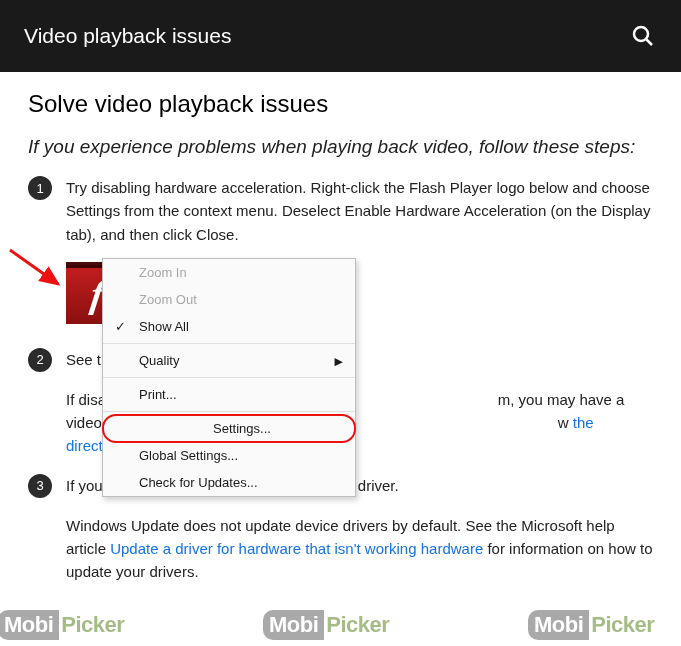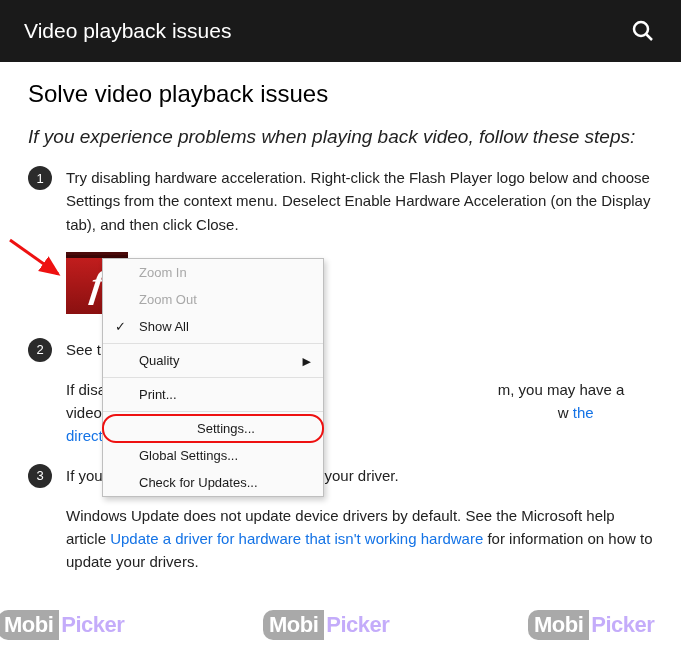--- a/index.html
+++ b/index.html
@@ -1,54 +1,54 @@
 <!DOCTYPE html>
 <html><head>
 <meta charset="utf-8">
 <style>
 * { margin: 0; padding: 0; box-sizing: border-box; }
 body { font-family: -apple-system, BlinkMacSystemFont, "Segoe UI", Arial, sans-serif; width: 681px; height: 646px; overflow: hidden; background: #fff; position: relative; }
 
-.header { background: #1a1a1a; color: #fff; height: 62px; display: flex; align-items: center; justify-content: space-between; padding: 0 24px; }
+.header { background: #1a1a1a; color: #fff; height: 72px; display: flex; align-items: center; justify-content: space-between; padding: 0 24px; }
 .header-title { font-size: 21px; font-weight: 400; }
 .search-btn { width: 28px; height: 28px; display: flex; align-items: center; justify-content: center; cursor: pointer; }
 .search-btn svg { width: 24px; height: 24px; stroke: #fff; fill: none; stroke-width: 2.5; }
 
 .content { padding: 18px 28px; }
 .section-title { font-size: 24px; font-weight: 400; margin-bottom: 18px; color: #000; }
 .intro { font-size: 19px; margin-bottom: 18px; color: #222; font-style: italic; }
 
 .step { display: flex; gap: 14px; margin-bottom: 16px; }
 .step-num { background: #2b2b2b; color: #fff; width: 24px; height: 24px; border-radius: 50%; display: flex; align-items: center; justify-content: center; font-size: 13px; flex-shrink: 0; }
 .step-text { font-size: 15px; line-height: 1.55; color: #222; flex: 1; }
 
 .flash-area { position: relative; margin-left: 38px; margin-top: 10px; margin-bottom: 24px; }
 .arrow { position: absolute; left: -58px; top: -18px; }
 .arrow svg { width: 60px; height: 50px; }
 
 .flash-logo { width: 62px; height: 62px; background: linear-gradient(to bottom, #c41e1e, #8a1010); border-top: 3px solid #4a0a0a; display: flex; align-items: center; justify-content: center; position: relative; }
 .flash-logo::before { content: ''; position: absolute; top:0; left:0; right:0; height: 3px; background: #3a0606; }
 .flash-f { color: #fff; font-size: 38px; font-weight: 700; font-style: italic; font-family: Georgia, serif; transform: skewX(-8deg); }
 
-.context-menu { position: absolute; left: 102px; top: 258px; width: 222px; background: #fafafa; border: 1px solid #bfbfbf; box-shadow: 2px 3px 6px rgba(0,0,0,0.2); font-size: 13px; }
+.context-menu { position: absolute; left: 102px; top: 258px; width: 254px; background: #fafafa; border: 1px solid #bfbfbf; box-shadow: 2px 3px 6px rgba(0,0,0,0.2); font-size: 13px; }
 .cm-item { padding: 6px 10px 6px 36px; color: #1a1a1a; cursor: default; position: relative; }
 .cm-item.disabled { color: #a8a8a8; }
 .cm-item .check { position: absolute; left: 12px; top: 6px; }
 .cm-item .arrow-r { position: absolute; right: 12px; top: 8px; font-size: 11px; }
 .cm-sep { height: 1px; background: #e0e0e0; margin: 3px 0; }
 .cm-item.boxed { outline: 2px solid #e11; outline-offset: -1px; border-radius: 13px; text-align: center; }
 
 .link { color: #1473e6; text-decoration: none; }
 
 .watermark { position: absolute; bottom: 6px; display: flex; align-items: center; font-family: Arial, sans-serif; font-weight: 700; opacity: 0.5; }
 .wm1 { left: -2px; }
 .wm2 { left: 263px; }
 .wm3 { left: 528px; }
 .wm-mobi { background: #565656; color: #fff; padding: 2px 6px; font-size: 22px; border-radius: 10px 0 0 10px; letter-spacing: -0.5px;}
-.wm-picker { color: #8b5cf6; font-size: 22px; padding-left: 2px; letter-spacing: -0.5px;}
+.wm-picker { color: #4d7c0f; font-size: 22px; padding-left: 2px; letter-spacing: -0.5px;}
 </style>
 </head>
 <body>
 
 <div class="header">
   <div class="header-title">Video playback issues</div>
   <div class="search-btn">
     <svg viewBox="0 0 24 24">
         <circle cx="10" cy="10" r="7"></circle>
         <line x1="21" y1="21" x2="15.5" y2="15.5"></line>

